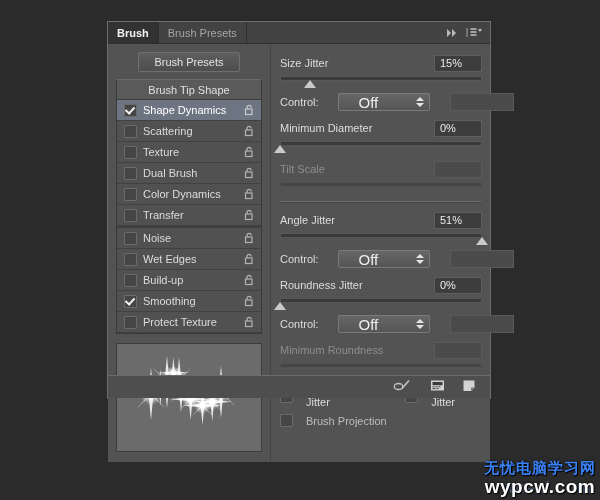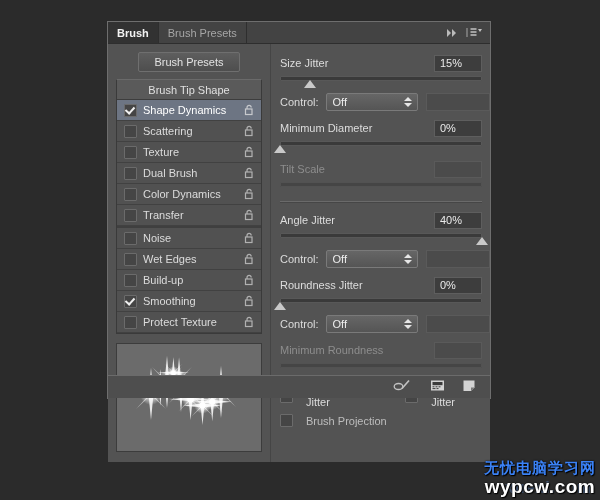--- a/index.html
+++ b/index.html
@@ -183,37 +183,38 @@
     margin-left: -6px;
     border-left: 6px solid transparent;
     border-right: 6px solid transparent;
     border-bottom: 8px solid #c9c9c9;
   }
 
   .selrow {
     display: flex; align-items: center;
     height: 20px;
     margin: 4px 0 6px 0;
+    gap: 12px;
   }
   .selrow .sl-label {
     font-size: 11px; color: #dcdcdc;
     width: 96px; text-align: right;
     padding-right: 7px;
     box-sizing: border-box;
   }
   .dropdown {
     position: relative;
     width: 92px; height: 18px;
     background: linear-gradient(#666666, #555555);
     border: 1px solid #7a7a7a;
     border-radius: 2px;
     color: #eeeeee;
-    font-size: 11px;
+    font-size: 15px;
     display: flex; align-items: center;
-    padding-left: 6px;
+    padding-left: 20px;
     box-sizing: border-box;
     cursor: default;
     flex: none;
   }
   .stepper {
     position: absolute; right: 5px; top: 50%;
     transform: translateY(-50%);
     display: flex; flex-direction: column;
     gap: 2px;
   }
@@ -523,21 +524,21 @@
           </div>
           <div class="slider">
             <div class="track dim"></div>
           </div>
 
           <div class="divider"></div>
           <div class="divider d2"></div>
 
           <div class="ctrlrow">
             <span class="lbl">Angle Jitter</span>
-            <span class="numfield">40%</span>
+            <span class="numfield">51%</span>
           </div>
           <div class="slider">
             <div class="track"></div>
             <div class="thumb" style="left:100%"></div>
           </div>
 
           <div class="selrow">
             <span class="sl-label">Control:</span>
             <span class="dropdown">
               <span>Off</span>

